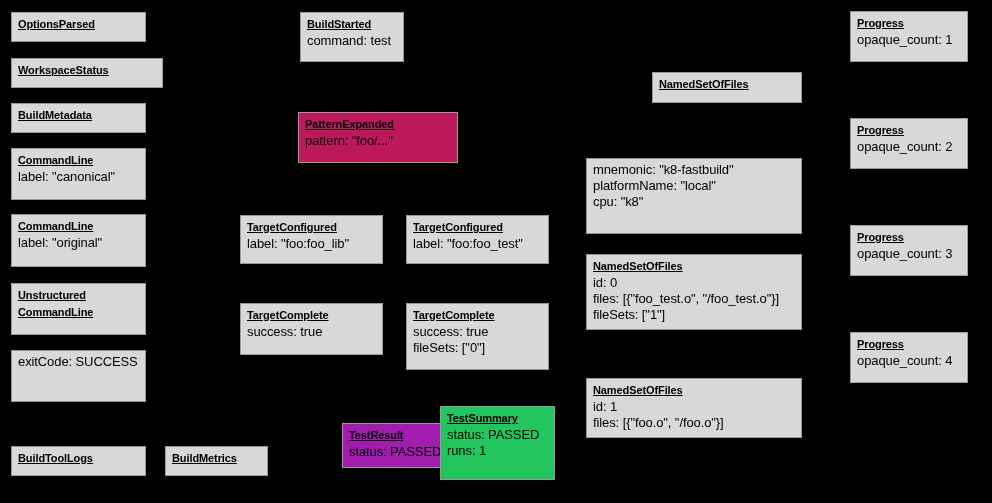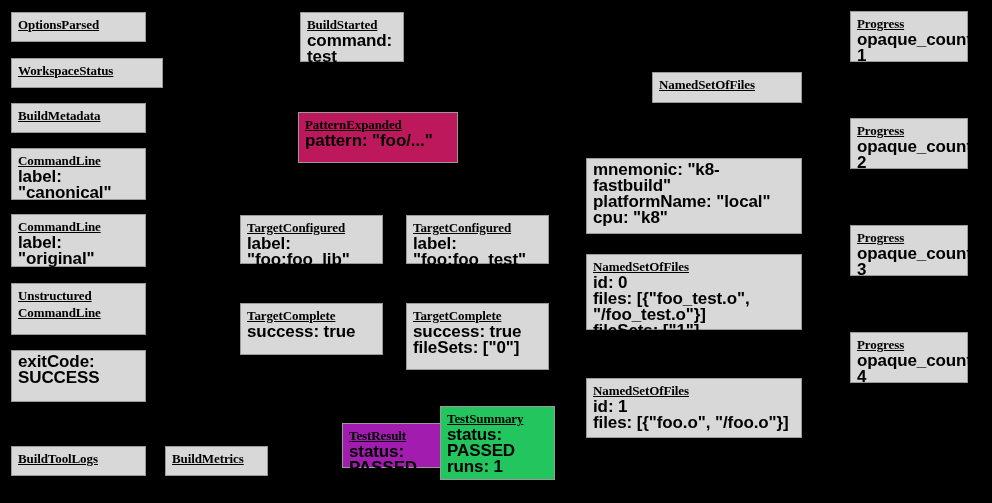--- a/index.html
+++ b/index.html
@@ -22,32 +22,31 @@
   }
   .node {
     position: absolute;
     background: #d8d8d8;
     border: 1px solid #9a9a9a;
     box-sizing: border-box;
     padding: 3px 5px 4px 6px;
     color: #000000;
   }
   .node-title {
-    font-size: 13px;
+    font-size: 11px;
     font-weight: bold;
     text-decoration: underline;
     line-height: 17px;
     white-space: pre-line;
     letter-spacing: -0.1px;
-    font-family: Liberation Serif, serif;
   }
   .node-fields {
-    font-size: 17px;
+    font-size: 13px;
     line-height: 16px;
-    font-weight: bold;
+    font-weight: normal;
     white-space: pre-line;
     letter-spacing: -0.1px;
   }
   .node-fields:empty { display: none; }
 </style>
 </head>
 <body>
 
 <div id="canvas" style="width: 992px; height: 503px; background: rgb(0, 0, 0);">
     <div class="node" style="left: 11px; top: 12px; width: 135px; height: 30px; background: rgb(216, 216, 216); border-color: rgb(154, 154, 154); color: rgb(0, 0, 0);">

